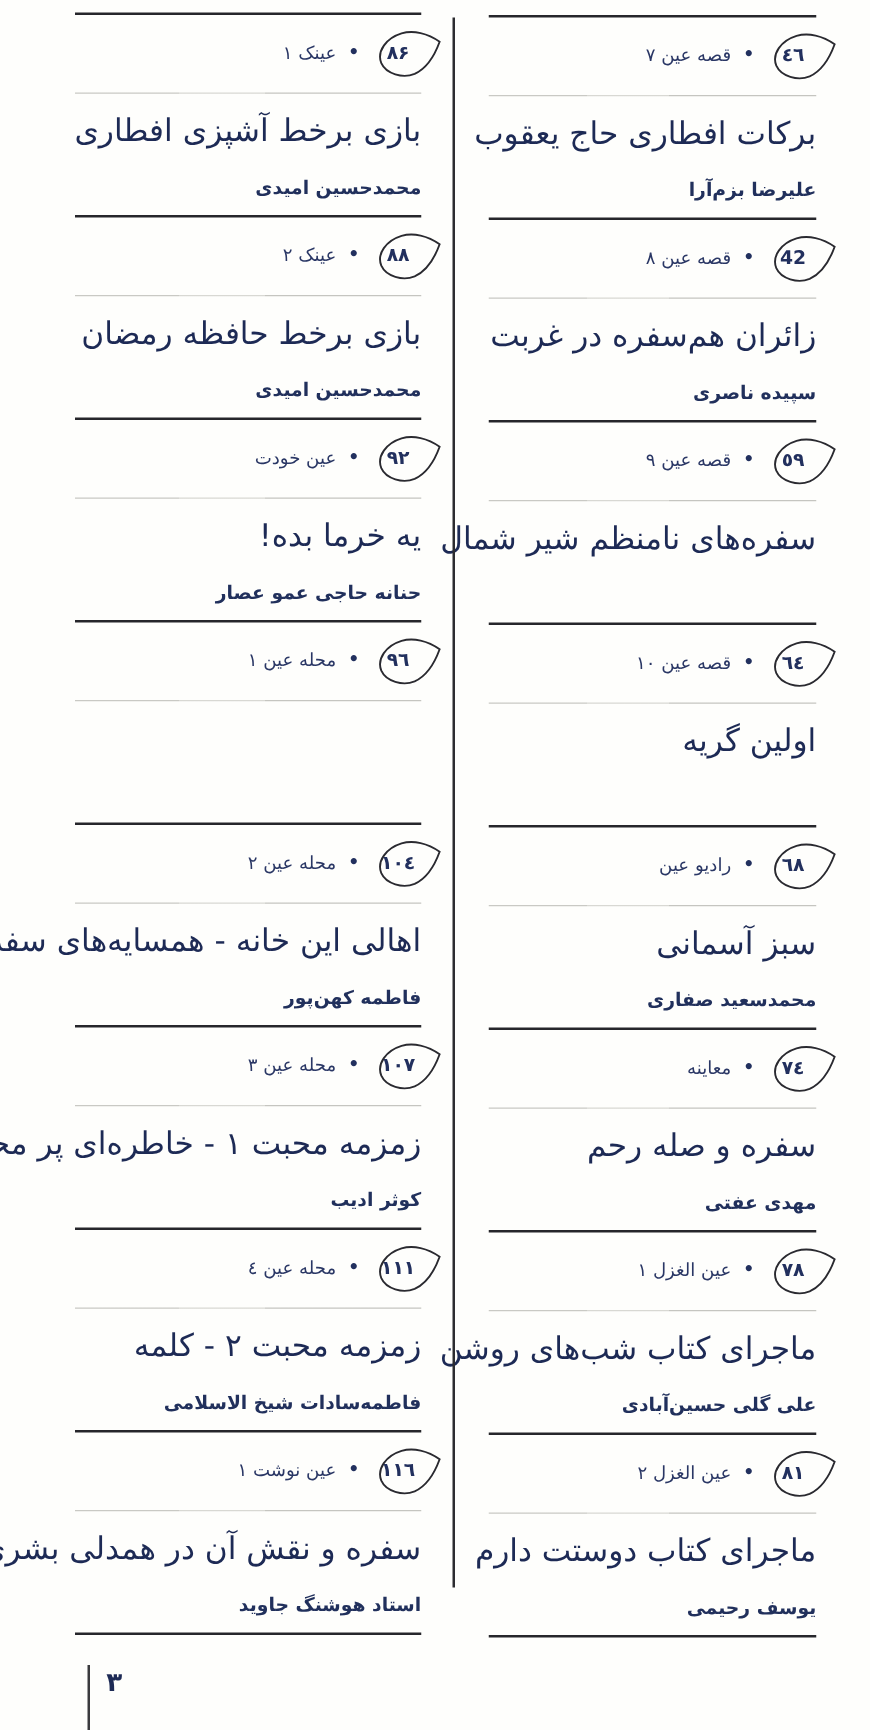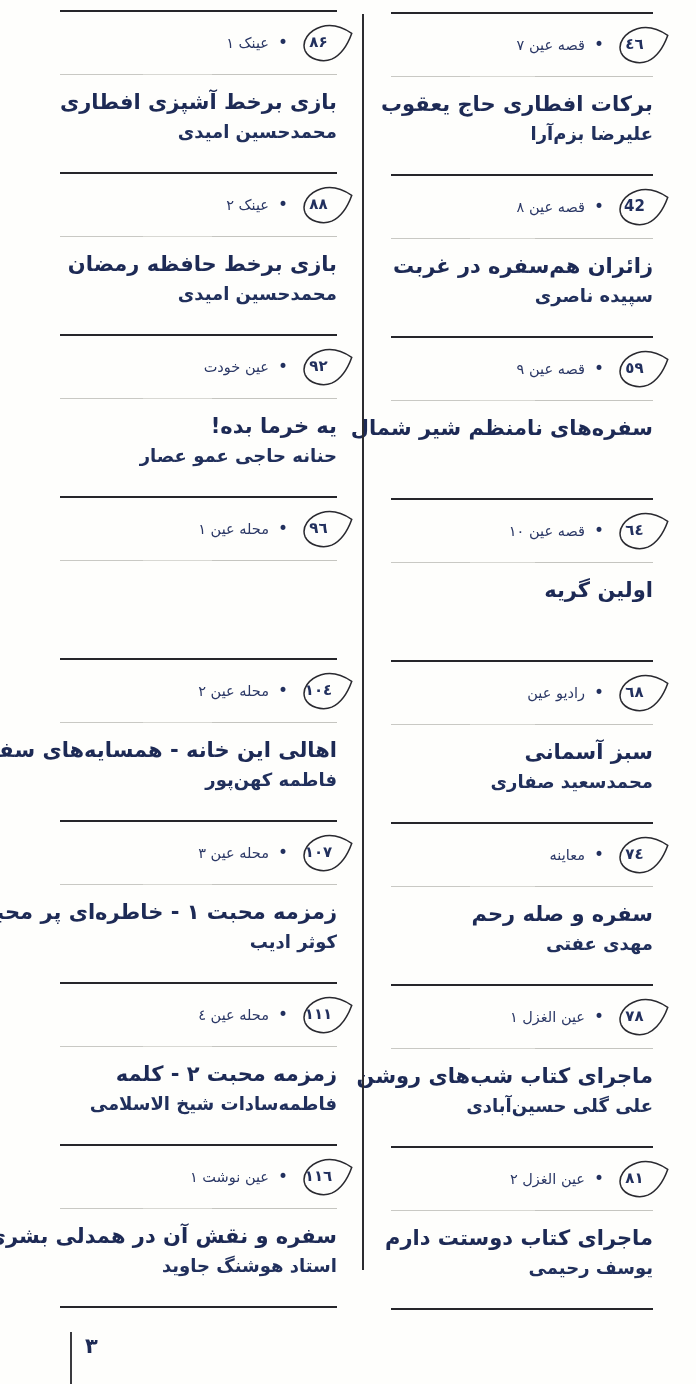--- a/index.html
+++ b/index.html
@@ -61,29 +61,29 @@
     letter-spacing: 0;
     padding-top: 2px;
   }
   .faint-line {
     height: 1px;
     background: linear-gradient(90deg,#c9c9c4 0 30%, #d8d8d3 30% 55%, #c5c5c0 55% 100%);
     margin-top: 12px;
   }
   .title {
     margin-top: 13px;
-    font-size: 21px;
-    font-weight: bold;
+    font-size: 25px;
+    font-weight: normal;
     color: #1d2a55;
     line-height: 1.35;
     white-space: nowrap;
   }
   .author {
-    margin-top: 5px;
-    font-size: 18px;
+    margin-top: 19px;
+    font-size: 15px;
     font-weight: 600;
     color: #21305c;
   }
   .column-divider {
     position: absolute;
     left: 362px; top: 14px;
     width: 2px; height: 1256px;
     background: #2c2c30;
   }
   .footer {

